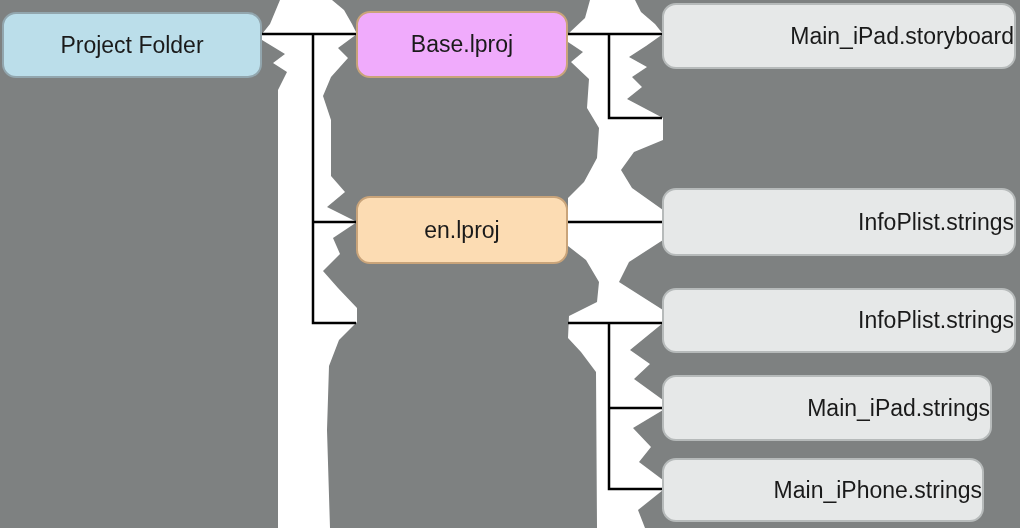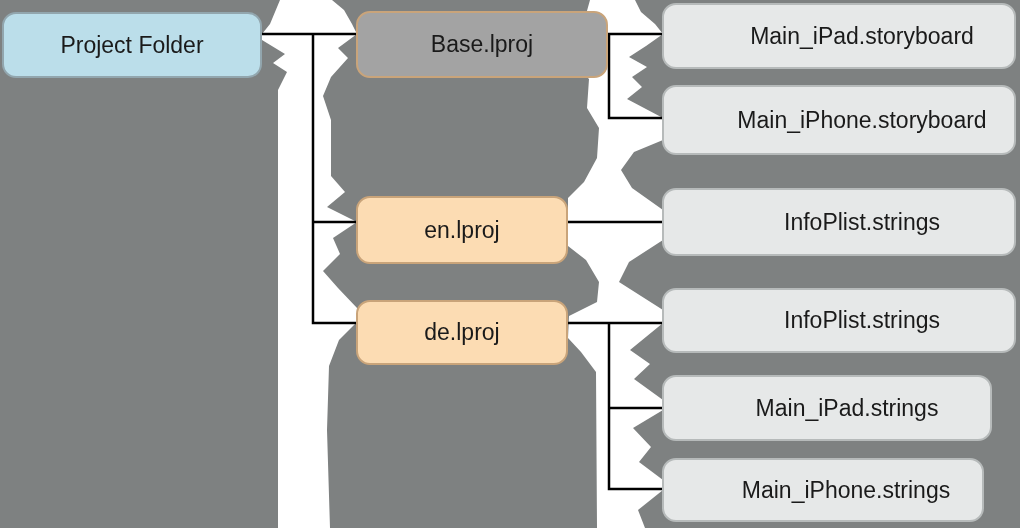--- a/index.html
+++ b/index.html
@@ -8,21 +8,21 @@
     font-family:"Liberation Sans","DejaVu Sans",sans-serif;
   }
   .layer{position:absolute;left:0;top:0;}
   .node{
     position:absolute;box-sizing:border-box;
     border-radius:14px;border:2px solid transparent;
     display:flex;align-items:center;
     font-size:23px;color:#1a1a1a;white-space:nowrap;
   }
   .node.center{justify-content:center;margin-top:8px;}
-  .node.left{justify-content:center;padding-left:46px;}
+  .node.left{justify-content:flex-end;padding-left:46px;}
 </style>
 </head>
 <body>
 
 <div class="stage" style="background-color: rgb(126, 129, 129);">
 
   <svg class="layer" width="1020" height="528" viewBox="0 0 1020 528">
 
     <polygon points="280,0 332,0 344,10 352,24 357,34 338,48 348,58 331,77 323,96
               331,120 331,176 345,192 327,207 357,222 333,238 340,254 323,271
@@ -47,39 +47,33 @@
       <line x1="568" y1="323" x2="662" y2="323"></line>
       <polyline points="609,323 609,489 662,489"></polyline>
       <line x1="609" y1="408" x2="662" y2="408"></line>
     </g>
   </svg>
 
   <div class="node center" style="left: 2px; top: 4px; width: 260px; height: 66px; background-color: rgb(187, 222, 234); border-color: rgb(146, 166, 174);">
     <span>Project Folder</span>
   </div>
 
-  <div class="node center" style="left: 356px; top: 3px; width: 252px; height: 67px; background-color: #a3a3a3; border-color: rgb(201, 164, 122);">
+  <div class="node center" style="left: 356px; top: 3px; width: 212px; height: 67px; background-color: #f0abfc; border-color: rgb(201, 164, 122);">
     <span>Base.lproj</span>
   </div>
 
   <div class="node center" style="left: 356px; top: 188px; width: 212px; height: 68px; background-color: rgb(252, 220, 179); border-color: rgb(201, 164, 122); border-radius: 14px;">
     <span>en.lproj</span>
   </div>
 
-  <div class="node center" style="left: 356px; top: 292px; width: 212px; height: 65px; background-color: rgb(252, 220, 179); border-color: rgb(201, 164, 122);">
-    <span>de.lproj</span>
-  </div>
 
   <div class="node left" style="left: 662px; top: 3px; width: 354px; height: 66px; background-color: rgb(230, 232, 232); border-color: rgb(182, 186, 186);">
     <span>Main_iPad.storyboard</span>
   </div>
 
-  <div class="node left" style="left: 662px; top: 85px; width: 354px; height: 70px; background-color: rgb(230, 232, 232); border-color: rgb(182, 186, 186);">
-    <span>Main_iPhone.storyboard</span>
-  </div>
 
   <div class="node left" style="left: 662px; top: 188px; width: 354px; height: 68px; background-color: rgb(230, 232, 232); border-color: rgb(182, 186, 186);">
     <span>InfoPlist.strings</span>
   </div>
 
   <div class="node left" style="left: 662px; top: 288px; width: 354px; height: 65px; background-color: rgb(230, 232, 232); border-color: rgb(182, 186, 186);">
     <span>InfoPlist.strings</span>
   </div>
 
   <div class="node left" style="left: 662px; top: 375px; width: 330px; height: 66px; background-color: rgb(230, 232, 232); border-color: rgb(182, 186, 186); padding-left: 40px;">

